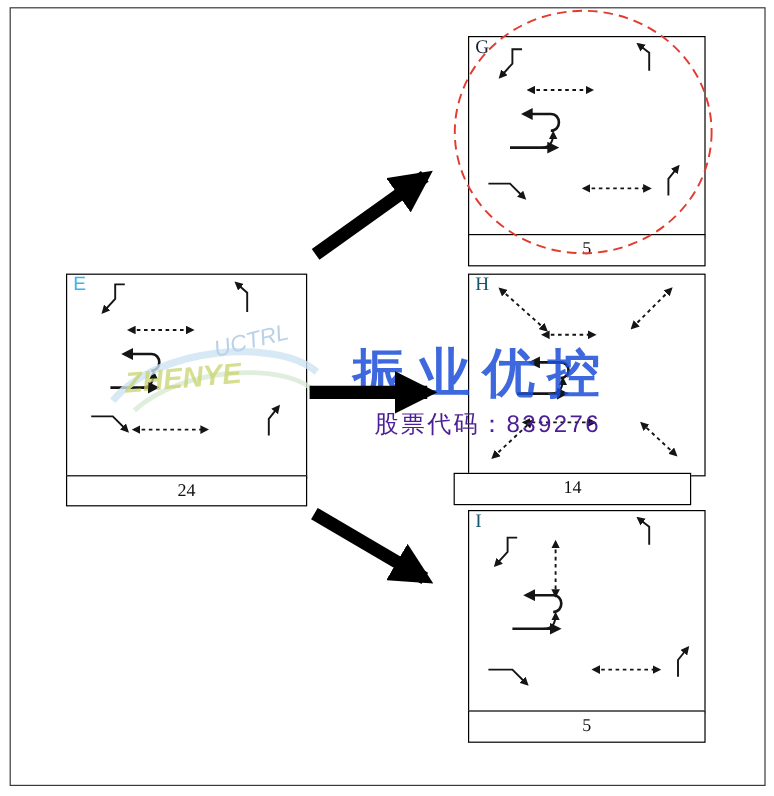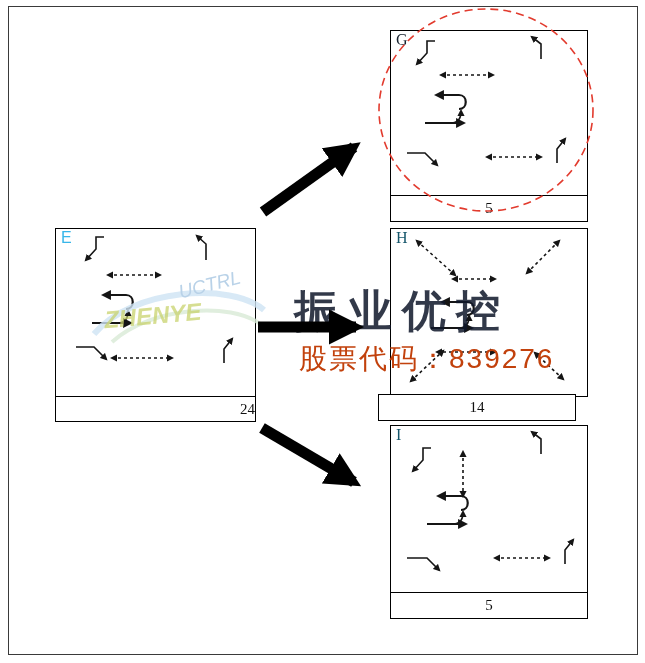--- a/index.html
+++ b/index.html
@@ -11,34 +11,34 @@
   .box{position:absolute;background:#fff;border:1px solid #000;z-index:2;}
   .strip{position:absolute;background:#fff;border:1px solid #000;z-index:2;
          display:flex;align-items:center;justify-content:center;
          font-size:15px;font-family:"Liberation Serif",serif;}
   .box-label{position:absolute;top:0px;left:5px;font-size:16px;z-index:3;}
   .label-e{color:#38b6e9;font-family:"Liberation Sans",sans-serif;}
   .label-g{color:#16212e;font-family:"Liberation Serif",serif;}
   .label-h{color:#15566b;font-family:"Liberation Serif",serif;}
   .label-i{color:#15566b;font-family:"Liberation Serif",serif;}
   #box-e{left:55px;top:228px;width:199px;height:169px;}
-  #strip-e{left:55px;top:396px;width:199px;height:24px;justify-content:flex-end;}
+  #strip-e{left:55px;top:396px;width:199px;height:24px;}
   #box-g{left:390px;top:30px;width:196px;height:166px;}
   #strip-g{left:390px;top:195px;width:196px;height:25px;}
   #box-h{left:390px;top:228px;width:196px;height:167px;}
   #strip-h{left:378px;top:394px;width:196px;height:25px;}
   #box-i{left:390px;top:425px;width:196px;height:168px;}
   #strip-i{left:390px;top:592px;width:196px;height:25px;}
   .movements{position:absolute;left:0;top:0;}
   .overlay{position:absolute;left:0;top:0;z-index:4;pointer-events:none;}
   .wm{position:absolute;z-index:3;pointer-events:none;white-space:nowrap;}
   .wm-brand{left:294px;top:282px;font-size:44px;font-weight:bold;
-            letter-spacing:10px;color:#0f172a;opacity:.85;
+            letter-spacing:10px;color:#1d4ed8;opacity:.85;
             font-family:"Liberation Sans",sans-serif;}
-  .wm-stock{left:299px;top:340px;font-size:28px;color:#c2410c;
+  .wm-stock{left:312px;top:340px;font-size:20px;color:#4c1d95;
             letter-spacing:2px;font-family:"Liberation Sans",sans-serif;}
   .wm-zhenye{left:104px;top:302px;font-size:24px;font-style:italic;font-weight:bold;
              color:#c9d36e;opacity:.75;transform:rotate(-5deg);
              font-family:"Liberation Sans",sans-serif;}
   .wm-uctrl{left:178px;top:274px;font-size:19px;font-style:italic;
             color:#b9d2e8;transform:rotate(-14deg);
             font-family:"Liberation Sans",sans-serif;}
   .wm-swirl{position:absolute;left:82px;top:276px;z-index:3;opacity:.8;pointer-events:none;}
 </style>
 </head>

